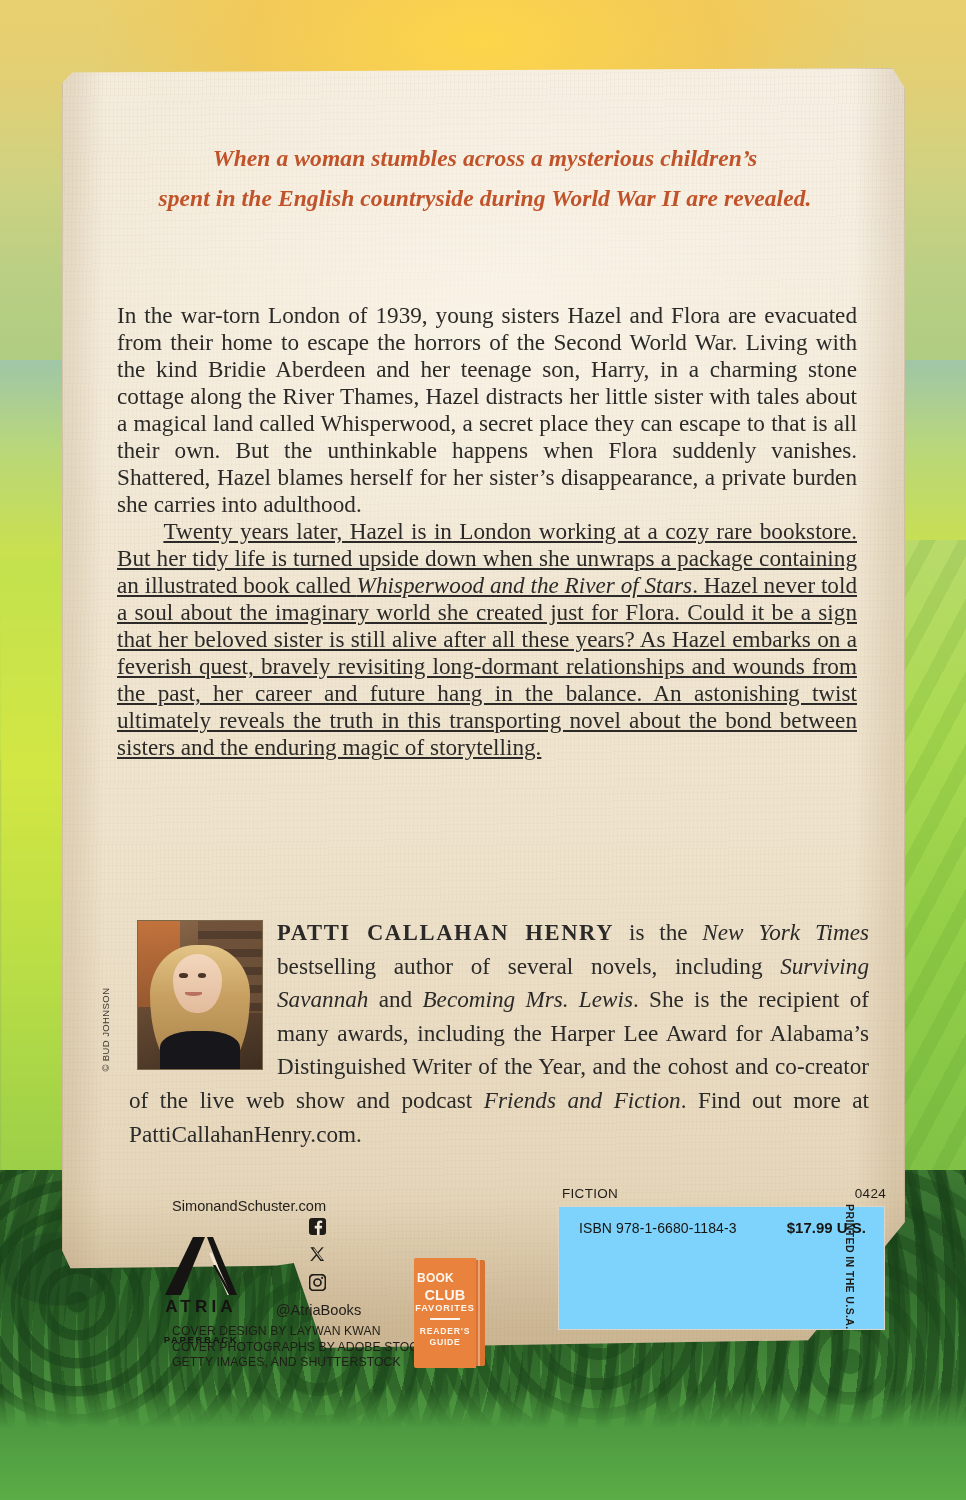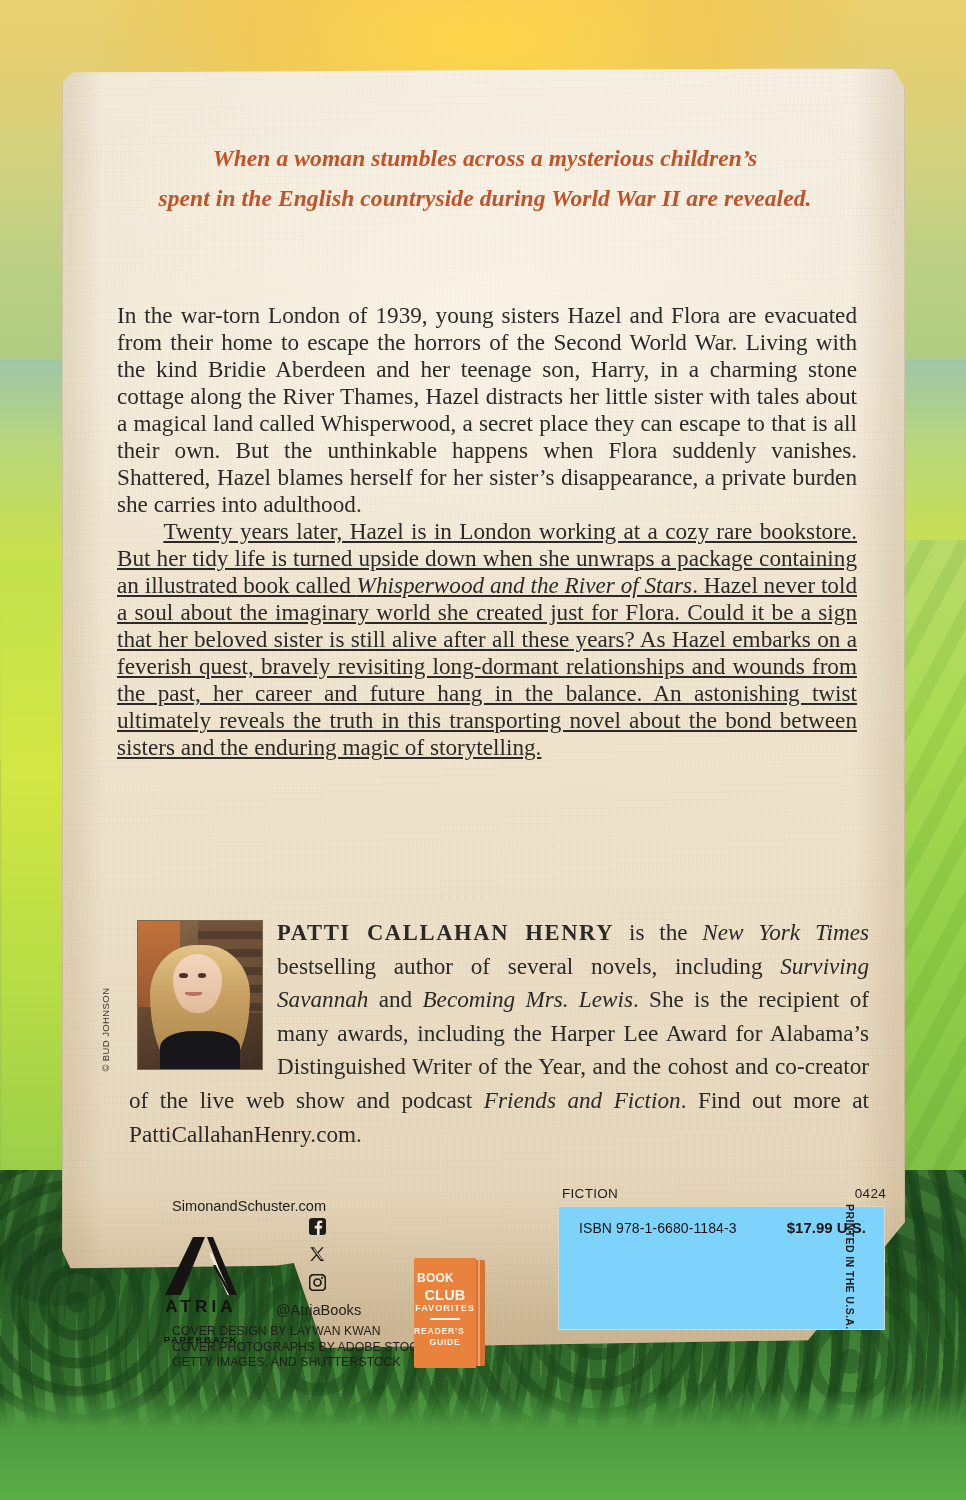--- a/index.html
+++ b/index.html
@@ -178,21 +178,21 @@
     background:#d9732f;border-radius:0 2px 2px 0;}
   .badge-spine:after{content:"";position:absolute;left:2px;top:0;width:2px;height:100%;
     background:rgba(255,255,255,.35);}
   .badge-tab{position:absolute;left:27px;top:86px;width:16px;height:22px;
     background:#e8823c;clip-path:polygon(0 0,100% 0,100% 100%,50% 72%,0 100%);}
   .badge t, .badge .bt{display:block;color:#fdf6ee;font-family:"Liberation Sans", sans-serif;font-weight:700;}
   .b1{position:absolute;left:0;top:13px;width:43px;text-align:center;font-size:12px;letter-spacing:.2px;}
   .b2{position:absolute;left:0;top:29px;width:62px;text-align:center;font-size:14.5px;letter-spacing:.2px;}
   .b3{position:absolute;left:0;top:45px;width:62px;text-align:center;font-size:9.2px;letter-spacing:.9px;}
   .b-div{position:absolute;left:16px;top:60px;width:30px;height:2px;background:#fdf6ee;}
-  .b4{position:absolute;left:0;top:68px;width:62px;font-size:8.6px;letter-spacing:.8px;}
+  .b4{position:absolute;left:0;top:68px;width:62px;text-align:center;font-size:8.6px;letter-spacing:.8px;}
   .b5{position:absolute;left:0;top:79px;width:62px;text-align:center;font-size:8.6px;letter-spacing:.8px;}
 
   
   .bc{position:absolute;left:448px;top:0px;width:332px;padding-left:48px;}
   .bc-head{display:flex;justify-content:space-between;
     font-family:"Liberation Sans", sans-serif;font-size:13.5px;color:#201d19;
     padding:0 4px 5px 4px;letter-spacing:.3px;}
   .bc-box{width:325px;height:122px;background:#7dd3fc;border:1px solid #ddd6c8;position:relative;}
   .bc-isbn{position:absolute;left:20px;top:13px;font-family:"Liberation Sans", sans-serif;
     font-size:14px;color:#16140f;letter-spacing:.1px;}

